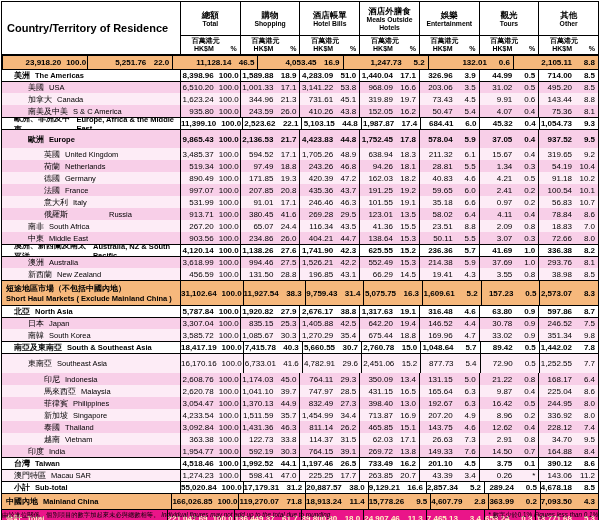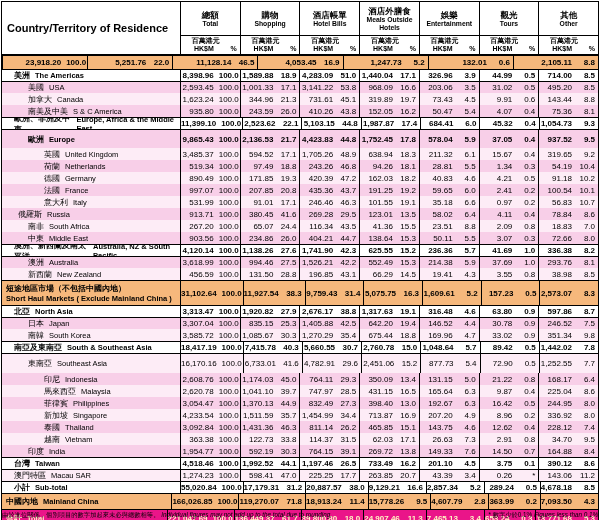--- a/index.html
+++ b/index.html
@@ -211,21 +211,21 @@
             <span class="val">714.00</span>
             <span class="pct">8.5</span>
           </div>
         </div>
         <div class="r sa bt" style="height: 12px;">
           <div class="c0" style="padding-left: 26px;">
             <span class="zh">美國</span>
             <span class="en">USA</span>
           </div>
           <div class="cell">
-            <span class="val">2,593.45</span>
+            <span class="val">6,510.20</span>
             <span class="pct">100.0</span>
           </div>
           <div class="cell">
             <span class="val">1,001.33</span>
             <span class="pct">17.1</span>
           </div>
           <div class="cell">
             <span class="val">3,141.22</span>
             <span class="pct">53.8</span>
           </div>
@@ -546,21 +546,21 @@
           <div class="cell">
             <span class="val">0.97</span>
             <span class="pct">0.2</span>
           </div>
           <div class="cell">
             <span class="val">56.83</span>
             <span class="pct">10.7</span>
           </div>
         </div>
         <div class="r sa" style="height: 12px;">
-          <div class="c0" style="padding-left: 16px;">
+          <div class="c0" style="padding-left: 42px; gap: 36px;">
             <span class="zh">俄羅斯</span>
             <span class="en">Russia</span>
           </div>
           <div class="cell">
             <span class="val">913.71</span>
             <span class="pct">100.0</span>
           </div>
           <div class="cell">
             <span class="val">380.45</span>
             <span class="pct">41.6</span>
@@ -789,21 +789,21 @@
             <span class="val">2,573.07</span>
             <span class="pct">8.3</span>
           </div>
         </div>
         <div class="r sw b bt" style="height: 12px;">
           <div class="c0" style="padding-left: 12px;">
             <span class="zh">北亞</span>
             <span class="en">North Asia</span>
           </div>
           <div class="cell">
-            <span class="val">3,313.47</span>
+            <span class="val">5,787.84</span>
             <span class="pct">100.0</span>
           </div>
           <div class="cell">
             <span class="val">1,920.82</span>
             <span class="pct">27.9</span>
           </div>
           <div class="cell">
             <span class="val">2,676.17</span>
             <span class="pct">38.8</span>
           </div>

